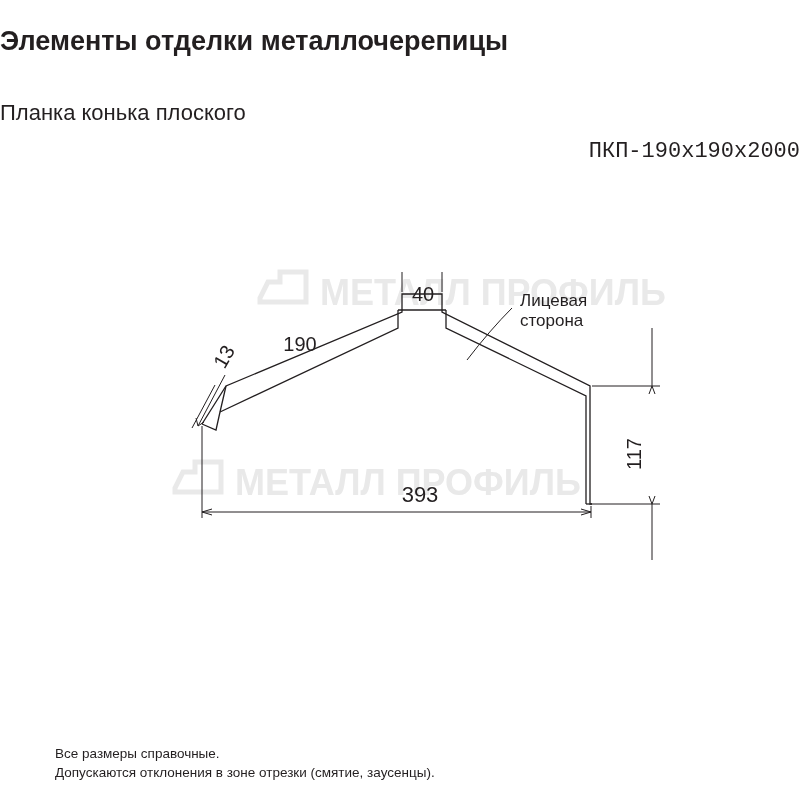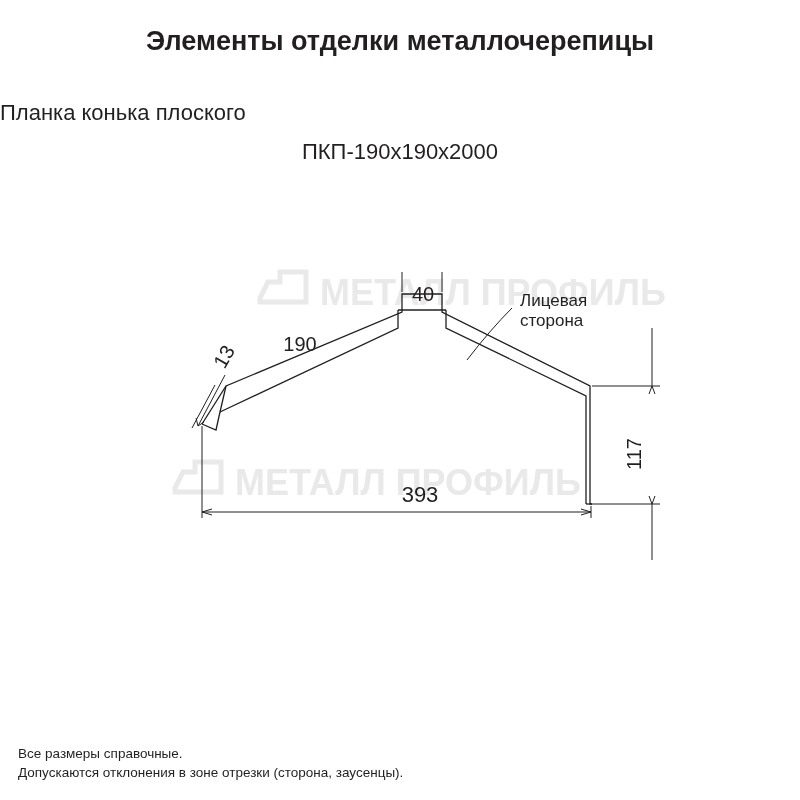--- a/index.html
+++ b/index.html
@@ -18,61 +18,61 @@
   .page {
     position: relative;
     width: 800px;
     height: 800px;
   }
   .title {
     position: absolute;
     top: 26px;
     left: 0;
     width: 800px;
-    text-align: center;
     font-size: 27px;
     font-weight: bold;
     letter-spacing: 0px;
     color: #231f20;
   }
   .subtitle {
     position: absolute;
     top: 100px;
     left: 0;
     width: 800px;
     text-align: left;
     font-size: 22px;
     color: #231f20;
   }
   .code {
     position: absolute;
     top: 139px;
     left: 0;
     width: 800px;
-    text-align: center;
+    text-align: right;
     font-size: 22px;
     color: #231f20;
+    font-family: Liberation Mono, monospace;
   }
   .drawing {
     position: absolute;
     top: 200px;
     left: 0;
     width: 800px;
     height: 400px;
     margin-left: 20px;
   }
   .footer {
     position: absolute;
     left: 18px;
     bottom: 18px;
     font-size: 13.5px;
     line-height: 19px;
     color: #231f20;
   }
-  .footer div { white-space: nowrap; }
+  .footer div { white-space: nowrap; margin-left: 37px; }
   svg { display: block; }
   .wm-text {
     font-family: "Liberation Sans", sans-serif;
     font-weight: bold;
     fill: #e9e9e9;
   }
 </style>
 </head>
 <body>
 
@@ -147,16 +147,16 @@
         <path d="M182,312 L192,309 M182,312 L192,315"></path>
         <path d="M571,312 L561,309 M571,312 L561,315"></path>
       </g>
       <text x="400" y="302" font-size="22" text-anchor="middle" fill="#231f20">393</text>
 
     </svg>
   </div>
 
   <div class="footer">
     <div>Все размеры справочные.</div>
-    <div>Допускаются отклонения в зоне отрезки (сторона, заусенцы).</div>
+    <div>Допускаются отклонения в зоне отрезки (смятие, заусенцы).</div>
   </div>
 
 </div>
 
 </body></html>

